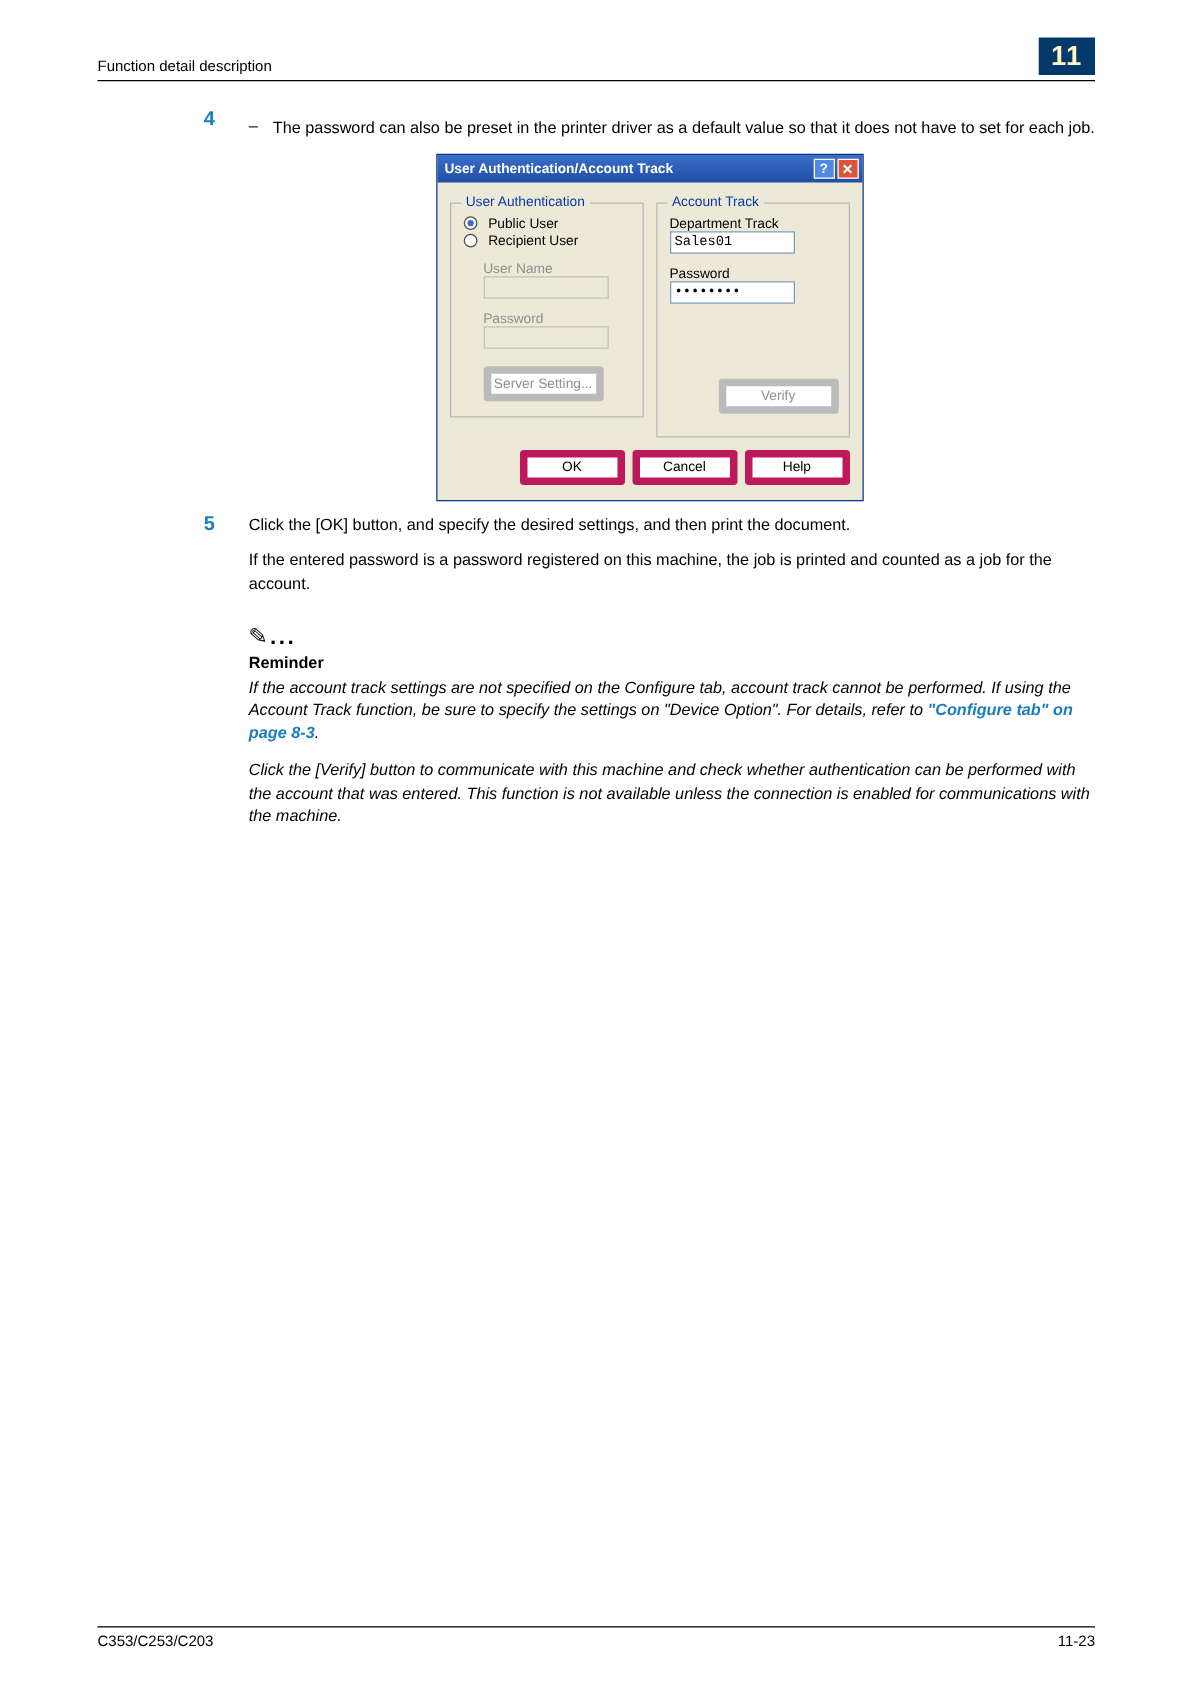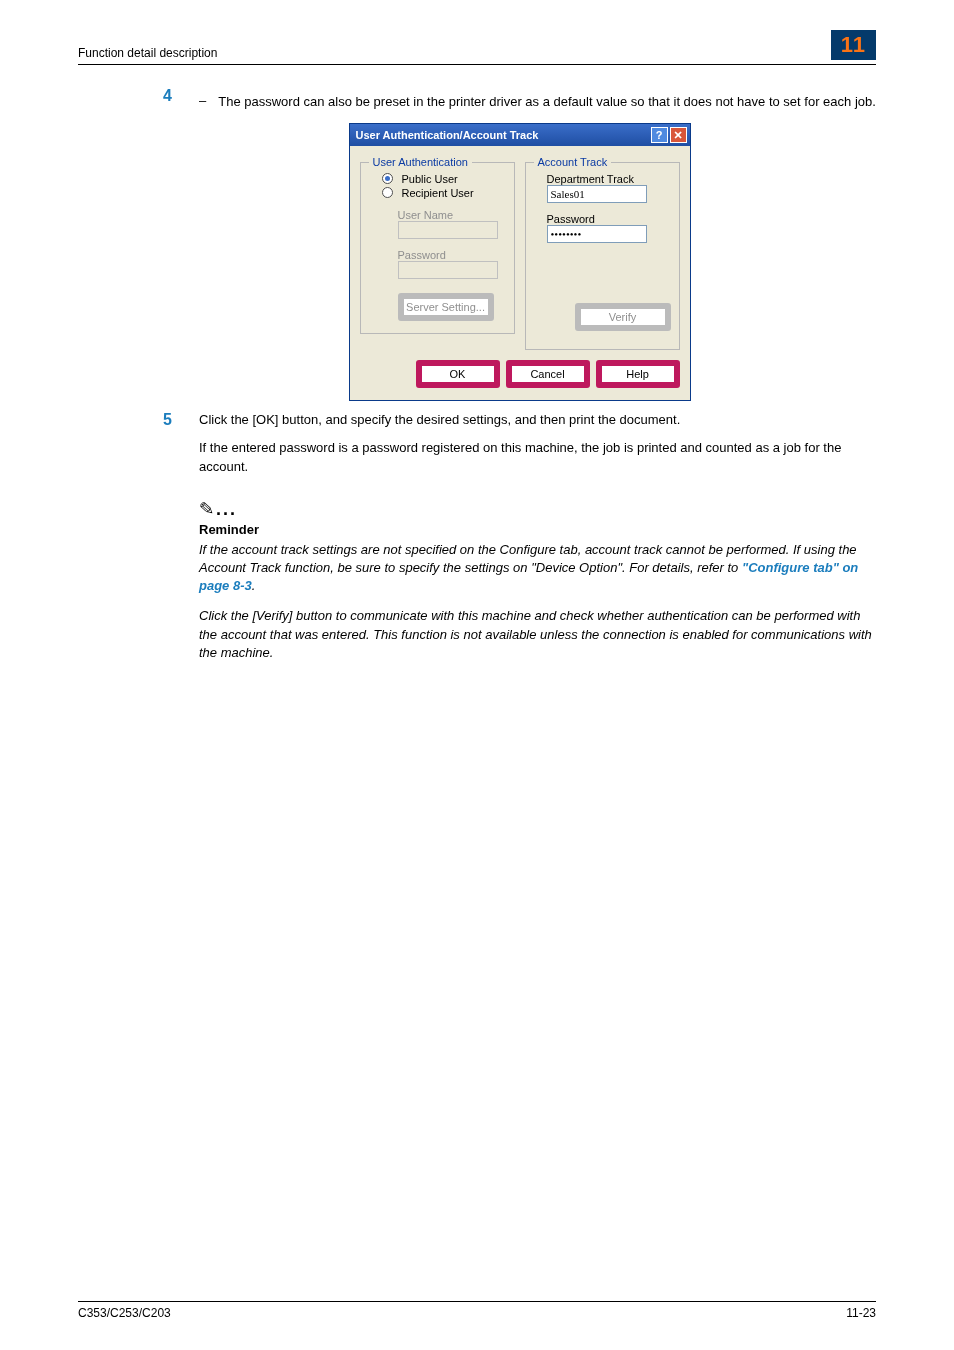--- a/index.html
+++ b/index.html
@@ -19,21 +19,21 @@
       align-items: flex-end;
       border-bottom: 1px solid #000;
       padding-bottom: 4px;
       margin-bottom: 22px;
     }
     .header-title {
       font-size: 12px;
     }
     .chapter-badge {
       background: #043a6b;
-      color: #f97316;
+      color: #fef9c3;
       font-weight: bold;
       font-size: 22px;
       padding: 2px 10px;
       letter-spacing: 1px;
     }
     .content {
       margin-left: 85px;
     }
     .step-row {
       display: flex;
@@ -85,21 +85,21 @@
       font-family: Arial;
     }
     .tb-help { background: #4f8ae0; color: #fff; }
     .tb-close { background: #d9563a; color: #fff; }
     .dialog-body {
       padding: 10px 10px 12px 10px;
       position: relative;
     }
     .groupbox {
       border: 1px solid #b8b8b8;
-      padding: 8px 8px 12px 21px;
+      padding: 8px 8px 12px 10px;
       position: relative;
       margin-top: 6px;
     }
     .groupbox-legend {
       position: absolute;
       top: -7px; left: 8px;
       background: #ece9d8;
       color: #0a3aa3;
       padding: 0 4px;
       font-size: 11px;
@@ -131,21 +131,21 @@
       font-size: 11px;
     }
     .field-label.enabled { color: #000; }
     .text-input {
       width: 100px;
       height: 18px;
       border: 1px solid #7f9db9;
       background: #fff;
       padding: 1px 3px;
       font-size: 11px;
-      font-family: Liberation Serif, serif;
+      font-family: Liberation Mono, monospace;
     }
     .text-input.disabled {
       background: #ece9d8;
       border-color: #c0c0c0;
       color: #8f8f8f;
     }
     .win-btn {
       background: #ffffff;
       border: 6px solid #be185d;
       border-radius: 3px;

